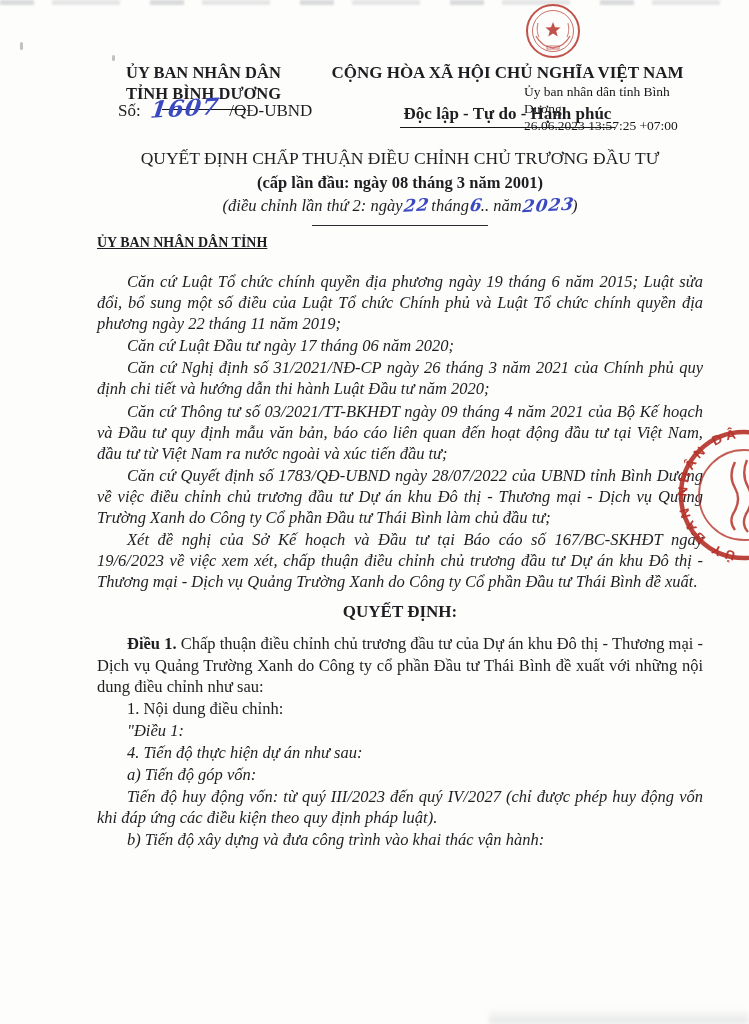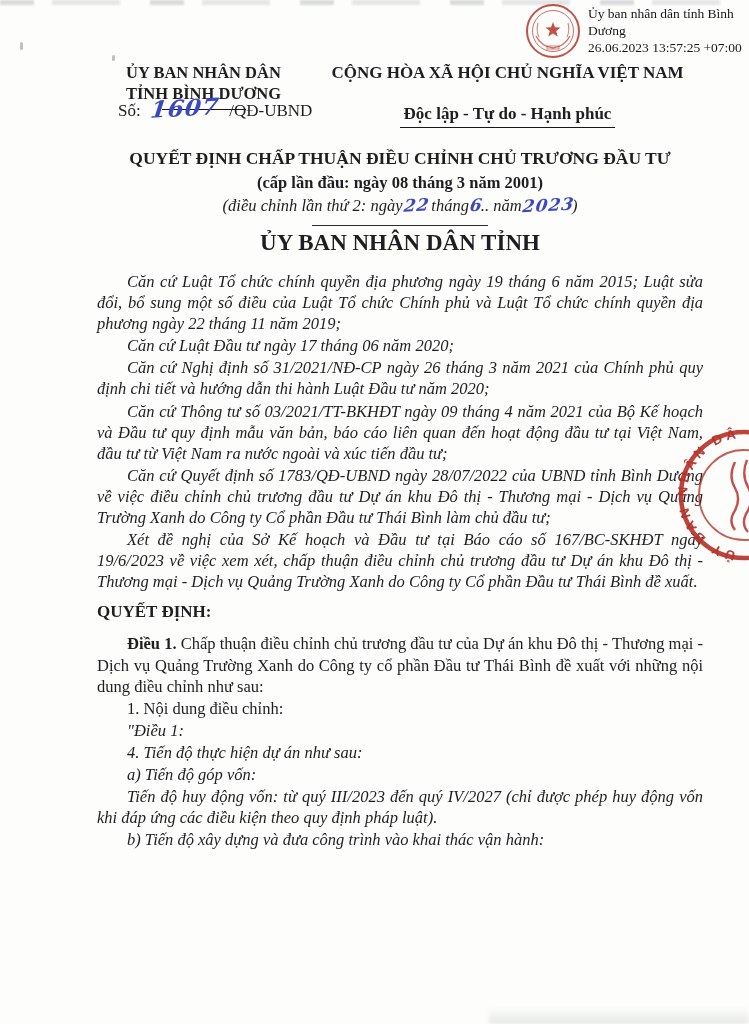--- a/index.html
+++ b/index.html
@@ -19,21 +19,21 @@
     filter:blur(1.2px); opacity:.55;
   }
   .speck { position:absolute; background:#9a9aa0; border-radius:2px; opacity:.6; }
   .corner-wisp {
     position:absolute; right:0; bottom:0; width:260px; height:16px;
     background:linear-gradient(180deg, rgba(255,255,255,0), rgba(160,165,175,.25));
     filter:blur(2px);
   }
 
   
-  .sig-block { position:absolute; top:3px; left:524px; display:flex; gap:6px; }
+  .sig-block { position:absolute; top:3px; left:524px; display:flex; gap:20px;flex-direction:column; }
   .sig-emblem { width:58px; height:58px; flex:0 0 auto; }
   .sig-text { font-size:13.5px; line-height:17px; color:#17171a; padding-top:2px; }
 
   
   .header-row { position:absolute; top:62px; left:96px; width:608px; display:flex; }
   .issuer { width:215px; text-align:center; font-weight:bold; font-size:16.5px; line-height:21px; }
   .issuer-rule { width:84px; border-top:1.6px solid #17171a; margin:5px auto 0; }
   .national { flex:1; text-align:center; }
   .national-l1 { font-weight:bold; font-size:17px; line-height:22px; }
   .national-l2 {
@@ -47,33 +47,33 @@
     font-family:"DejaVu Serif","Liberation Serif",serif;
     color:#3b49c1; font-style:italic; font-weight:bold;
     display:inline-block; transform:skewX(-10deg) rotate(-3deg);
     letter-spacing:1px;
   }
   .hand-num { font-size:23px; line-height:10px; padding:0 6px; }
   .hand-sm { font-size:17px; line-height:10px; padding:0 1px; margin-right:-3px; }
 
   
   .content { position:absolute; top:146px; left:97px; width:606px; }
-  .title-main { text-align:center; font-weight:bold; font-size:17.5px; line-height:24px; }
+  .title-main { text-align:center; font-weight:normal; font-size:17.5px; line-height:24px; }
   .title-sub1 { text-align:center; font-weight:bold; font-size:16.5px; line-height:23px; margin-top:1px; }
   .title-sub2 { text-align:center; font-style:italic; font-size:16.5px; line-height:24px; }
   .title-rule { width:176px; border-top:1.8px solid #2a2a30; margin:7px auto 6px; }
-  .authority { text-align:center; font-weight:bold; font-size:23px; line-height:22px; margin:6px 0 17px; }
+  .authority { font-weight:bold; font-size:14px; line-height:22px; margin:6px 0 17px;text-decoration:underline; }
 
   .para {
     font-size:16.5px; line-height:21.1px; text-align:justify;
     text-indent:30px; margin:0 0 1px;
   }
   .italic { font-style:italic; }
   .bold { font-weight:normal; }
-  .decision-heading { font-weight:bold; font-size:17px; line-height:22px; margin:9px 0 10px; }
+  .decision-heading { text-align:center; font-weight:bold; font-size:17px; line-height:22px; margin:9px 0 10px; }
 
   
   .side-seal { position:absolute; top:424px; right:-66px; width:142px; height:142px; }
 </style>
 </head>
 <body>
 
 <div class="page">
 
   <div class="top-smudge"></div>

